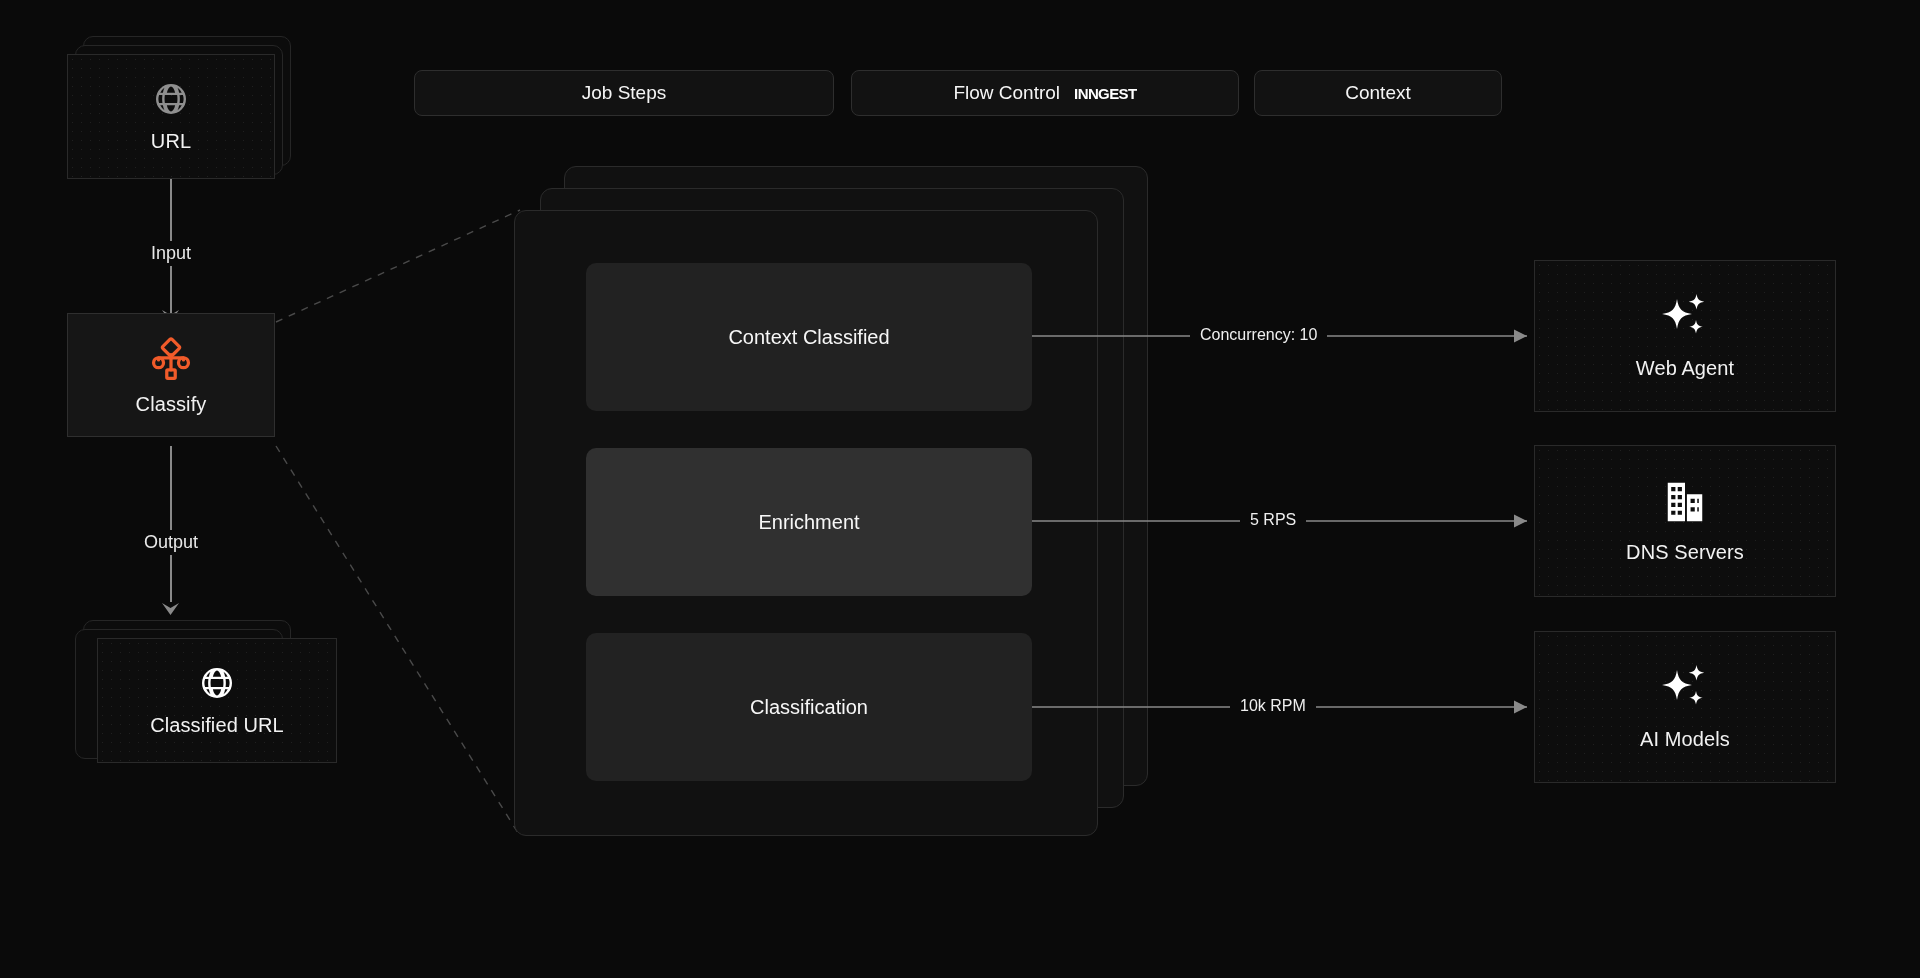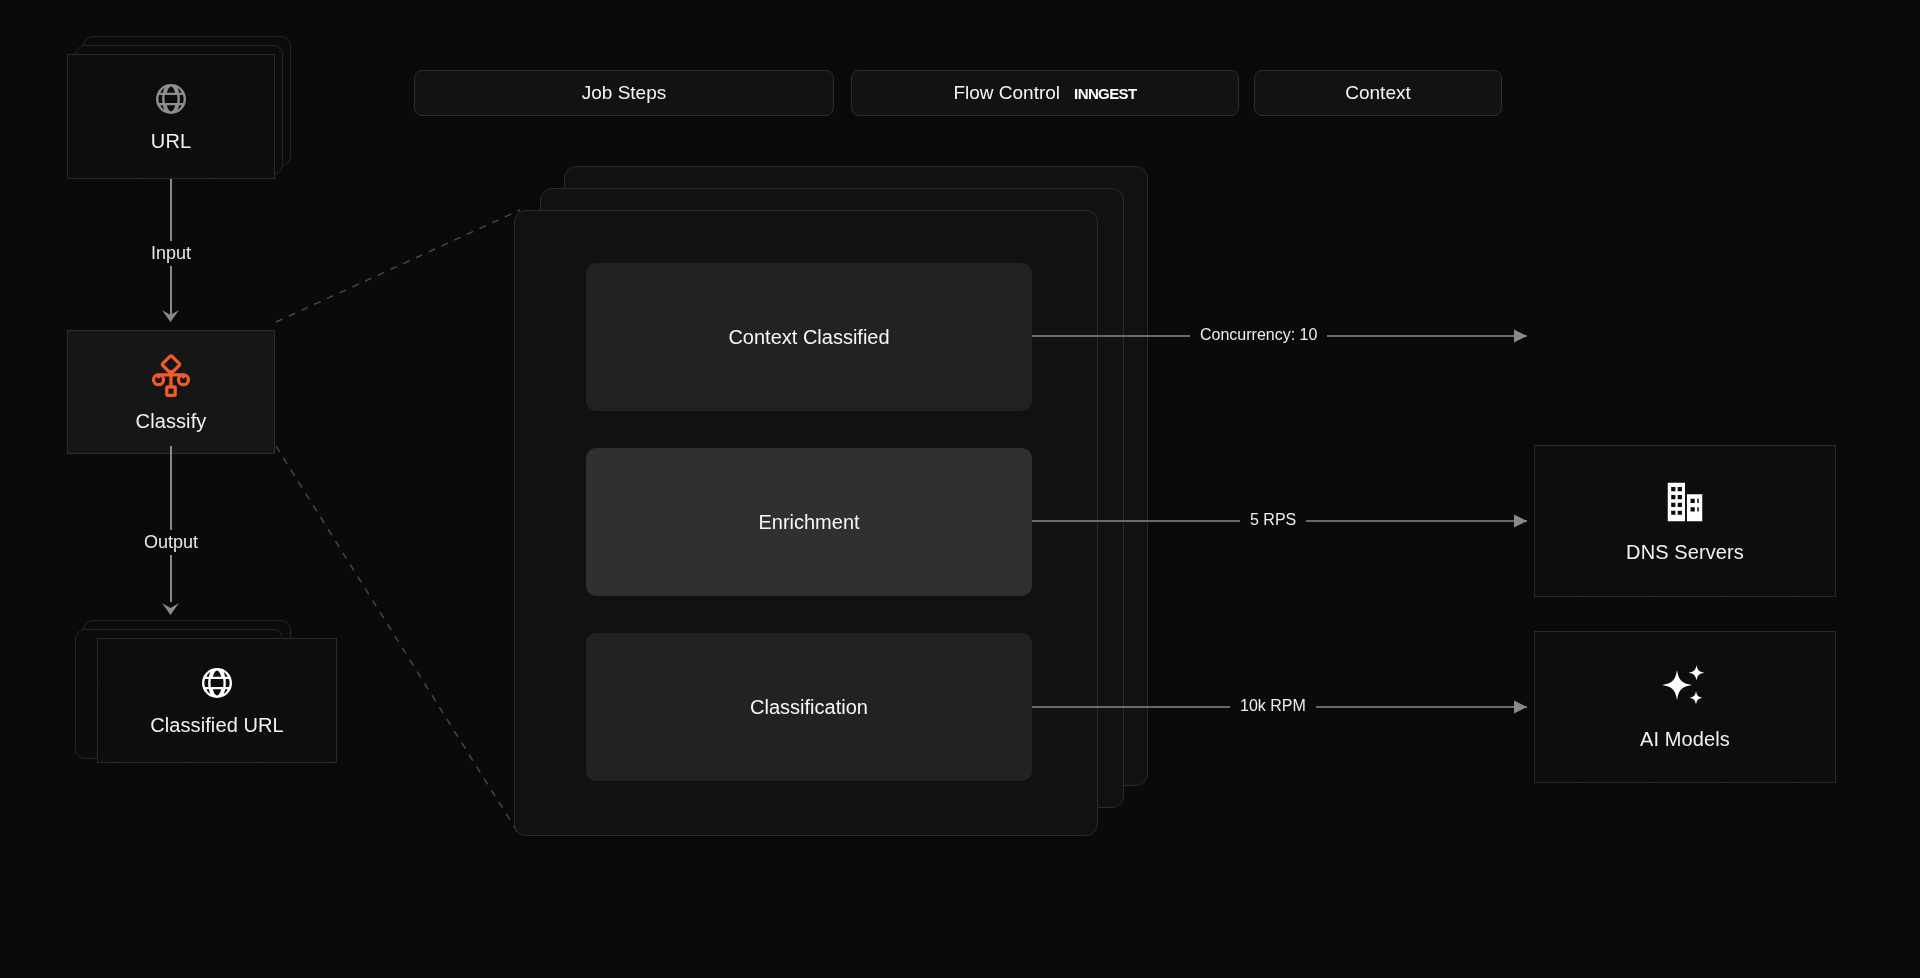--- a/index.html
+++ b/index.html
@@ -180,21 +180,21 @@
       <span class="node-label">URL</span>
     </div>
   </div>
 
   <div class="vline" style="left:170px; top:179px; height:140px;"></div>
   <svg style="position:absolute; left:161px; top:303px;" width="19" height="20">
     <path d="M9.5 19 L1 7 L9.5 12 L18 7 Z" fill="#8a8a8a"></path>
   </svg>
   <div class="edge-label" style="left:132px; top:241px; width:78px;">Input</div>
 
-  <div class="card dots" style="left:67px; top:330px; width:208px; height:124px; background:#161616; border-color:#2f2f2f;">
+  <div class="card dots" style="left:67px; top:313px; width:208px; height:124px; background:#161616; border-color:#2f2f2f;">
     <div class="left-card-inner">
       <span class="icon-wrap">
         <svg width="46" height="46" viewBox="0 0 48 48" aria-hidden="true">
           <g stroke="#F15B2A" stroke-width="3.4" fill="none" stroke-linejoin="round">
             <rect x="24" y="4.5" width="13.5" height="13.5" rx="1.6" transform="rotate(45 24 4.5)"></rect>
             <circle cx="11" cy="30" r="5.2"></circle>
             <circle cx="37" cy="30" r="5.2"></circle>
             <rect x="19.6" y="37.4" width="8.8" height="8.8" rx="1"></rect>
             <path d="M24 21.5 V27 M11 24.8 V27 M37 24.8 V27 M11 24.8 H37 M24 27 V37.4" stroke-linecap="round"></path>
           </g>
@@ -255,43 +255,57 @@
     <path d="M1527 521 L1514 514.5 L1514 527.5 Z" fill="#8a8a8a"></path>
 
     <line x1="1032" y1="707" x2="1527" y2="707" stroke="#8a8a8a" stroke-width="1.6"></line>
     <path d="M1527 707 L1514 700.5 L1514 713.5 Z" fill="#8a8a8a"></path>
   </svg>
 
   <div class="conn-label" style="left:1190px; top:324px;">Concurrency: 10</div>
   <div class="conn-label" style="left:1240px; top:509px;">5 RPS</div>
   <div class="conn-label" style="left:1230px; top:695px;">10k RPM</div>
 
-
-  <div class="card dots" style="left:1534px; top:445px; width:302px; height:152px;">
-    <div class="ctx-card-inner">
-      <span class="icon-wrap">
-        <svg width="46" height="46" viewBox="0 0 48 48" aria-hidden="true">
-          <g fill="#ffffff">
-            <path d="M6 4h18v40H6V4Zm3.6 4.4v4.4h4.4V8.4H9.6Zm6.8 0v4.4h4.4V8.4h-4.4ZM9.6 16.6V21h4.4v-4.4H9.6Zm6.8 0V21h4.4v-4.4h-4.4ZM9.6 24.8v4.4h4.4v-4.4H9.6Zm6.8 0v4.4h4.4v-4.4h-4.4ZM9.6 33v4.4h4.4V33H9.6Zm6.8 0v4.4h4.4V33h-4.4Z"></path>
-            <path d="M26 16h16v28H26V16Zm3.8 4.6V25h4.4v-4.4h-4.4Zm7 0V25h1.6v-4.4h-1.6Zm-7 8.8v4.4h4.4v-4.4h-4.4Zm7 0v4.4h1.6v-4.4h-1.6Z"></path>
-          </g>
-        </svg>
-      </span>
-      <span class="node-label">DNS Servers</span>
-    </div>
-  </div>
-
-  <div class="card dots" style="left:1534px; top:631px; width:302px; height:152px;">
+  <div class="card dots" style="left:1534px; top:260px; width:302px; height:152px;">
     <div class="ctx-card-inner">
       <span class="icon-wrap">
         <svg width="50" height="48" viewBox="0 0 50 48" aria-hidden="true">
           <g fill="#ffffff">
             <path d="M17 6 C18.6 16.2 21.8 19.4 32 21 C21.8 22.6 18.6 25.8 17 36 C15.4 25.8 12.2 22.6 2 21 C12.2 19.4 15.4 16.2 17 6Z"></path>
             <path d="M36.5 1 C37.4 6.2 39 7.8 44.2 8.7 C39 9.6 37.4 11.2 36.5 16.4 C35.6 11.2 34 9.6 28.8 8.7 C34 7.8 35.6 6.2 36.5 1Z"></path>
             <path d="M36 27 C36.8 31.6 38.2 33 42.8 33.8 C38.2 34.6 36.8 36 36 40.6 C35.2 36 33.8 34.6 29.2 33.8 C33.8 33 35.2 31.6 36 27Z"></path>
           </g>
         </svg>
       </span>
+      <span class="node-label">Web Agent</span>
+    </div>
+  </div>
+
+  <div class="card dots" style="left:1534px; top:445px; width:302px; height:152px;">
+    <div class="ctx-card-inner">
+      <span class="icon-wrap">
+        <svg width="46" height="46" viewBox="0 0 48 48" aria-hidden="true">
+          <g fill="#ffffff">
+            <path d="M6 4h18v40H6V4Zm3.6 4.4v4.4h4.4V8.4H9.6Zm6.8 0v4.4h4.4V8.4h-4.4ZM9.6 16.6V21h4.4v-4.4H9.6Zm6.8 0V21h4.4v-4.4h-4.4ZM9.6 24.8v4.4h4.4v-4.4H9.6Zm6.8 0v4.4h4.4v-4.4h-4.4ZM9.6 33v4.4h4.4V33H9.6Zm6.8 0v4.4h4.4V33h-4.4Z"></path>
+            <path d="M26 16h16v28H26V16Zm3.8 4.6V25h4.4v-4.4h-4.4Zm7 0V25h1.6v-4.4h-1.6Zm-7 8.8v4.4h4.4v-4.4h-4.4Zm7 0v4.4h1.6v-4.4h-1.6Z"></path>
+          </g>
+        </svg>
+      </span>
+      <span class="node-label">DNS Servers</span>
+    </div>
+  </div>
+
+  <div class="card dots" style="left:1534px; top:631px; width:302px; height:152px;">
+    <div class="ctx-card-inner">
+      <span class="icon-wrap">
+        <svg width="50" height="48" viewBox="0 0 50 48" aria-hidden="true">
+          <g fill="#ffffff">
+            <path d="M17 6 C18.6 16.2 21.8 19.4 32 21 C21.8 22.6 18.6 25.8 17 36 C15.4 25.8 12.2 22.6 2 21 C12.2 19.4 15.4 16.2 17 6Z"></path>
+            <path d="M36.5 1 C37.4 6.2 39 7.8 44.2 8.7 C39 9.6 37.4 11.2 36.5 16.4 C35.6 11.2 34 9.6 28.8 8.7 C34 7.8 35.6 6.2 36.5 1Z"></path>
+            <path d="M36 27 C36.8 31.6 38.2 33 42.8 33.8 C38.2 34.6 36.8 36 36 40.6 C35.2 36 33.8 34.6 29.2 33.8 C33.8 33 35.2 31.6 36 27Z"></path>
+          </g>
+        </svg>
+      </span>
       <span class="node-label">AI Models</span>
     </div>
   </div>
 
 </div>
 
 </body></html>

